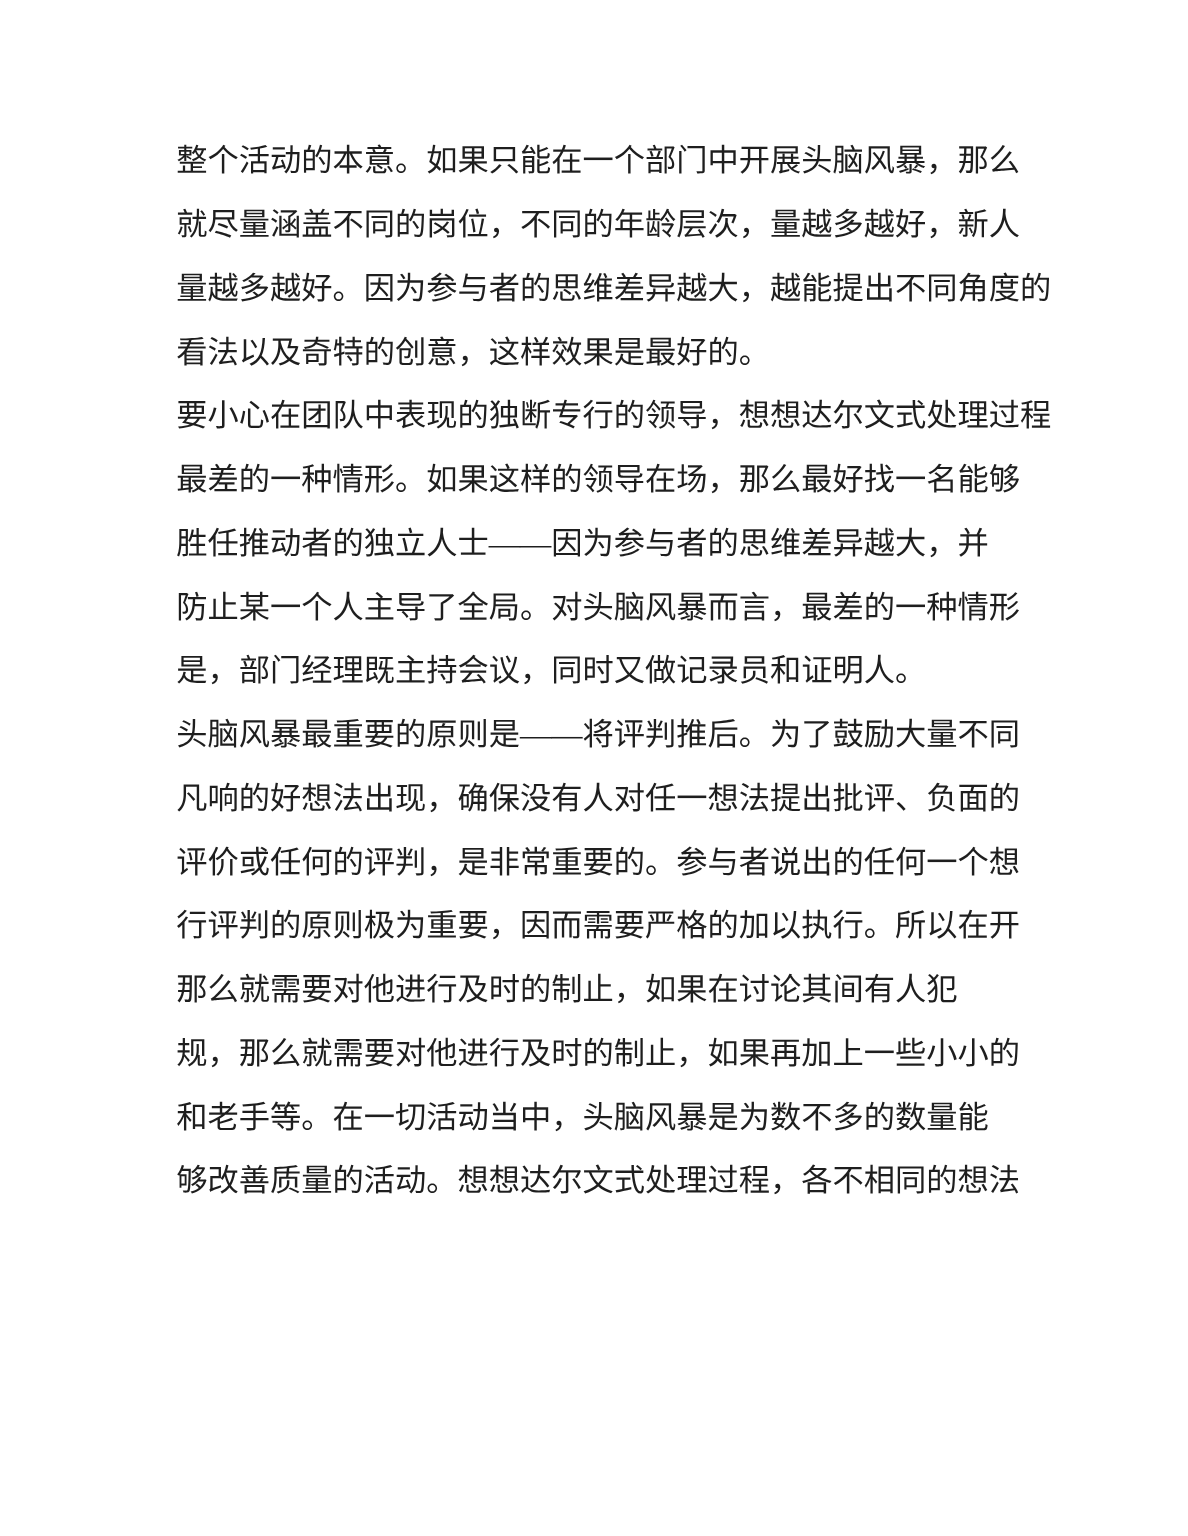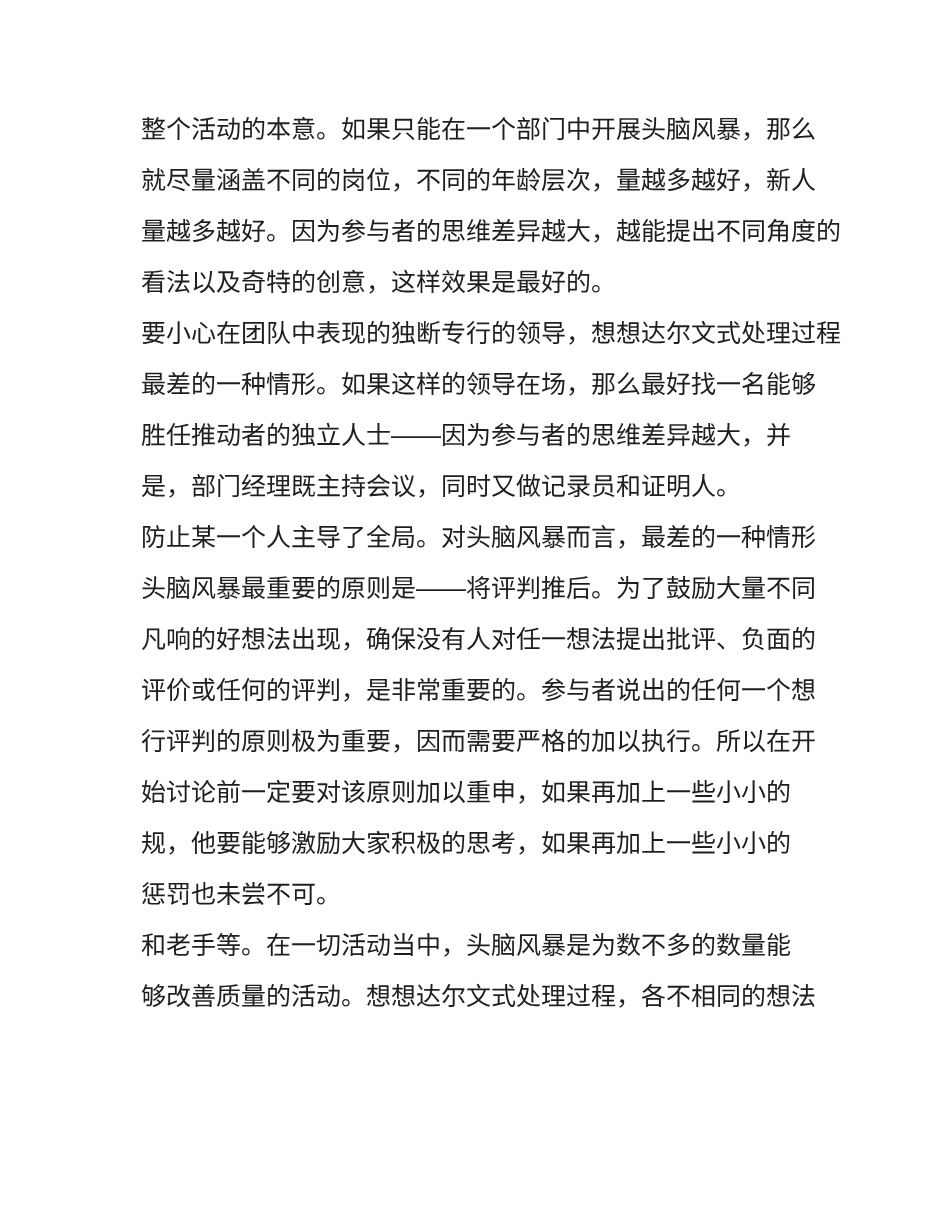--- a/index.html
+++ b/index.html
@@ -6,21 +6,21 @@
     margin: 0;
     padding: 0;
     background: #ffffff;
   }
   .page {
     position: relative;
     width: 950px;
     height: 1229px;
     background: #ffffff;
     overflow: hidden;
-    font-family: Liberation Sans, sans-serif;
+    font-family: Liberation Serif, serif;
   }
   .text-block {
     position: absolute;
     left: 141px;
     top: 104px;
     width: 690px;
     color: #1e1e1e;
   }
   .paragraph {
     margin: 0;
@@ -44,30 +44,29 @@
       <div class="paragraph">
         <div class="line">整个活动的本意。如果只能在一个部门中开展头脑风暴，那么</div>
         <div class="line">就尽量涵盖不同的岗位，不同的年龄层次，量越多越好，新人</div>
         <div class="line">量越多越好。因为参与者的思维差异越大，越能提出不同角度的</div>
         <div class="line">看法以及奇特的创意，这样效果是最好的。</div>
       </div>
       <div class="paragraph">
         <div class="line">要小心在团队中表现的独断专行的领导，想想达尔文式处理过程</div>
         <div class="line">最差的一种情形。如果这样的领导在场，那么最好找一名能够</div>
         <div class="line">胜任推动者的独立人士——因为参与者的思维差异越大，并</div>
+        <div class="line">防止某一个人主导了全局。对头脑风暴而言，最差的一种情形</div>
         <div class="line">是，部门经理既主持会议，同时又做记录员和证明人。</div>
-        <div class="line">防止某一个人主导了全局。对头脑风暴而言，最差的一种情形</div>
       </div>
       <div class="paragraph">
         <div class="line">头脑风暴最重要的原则是——将评判推后。为了鼓励大量不同</div>
         <div class="line">凡响的好想法出现，确保没有人对任一想法提出批评、负面的</div>
         <div class="line">评价或任何的评判，是非常重要的。参与者说出的任何一个想</div>
         <div class="line">行评判的原则极为重要，因而需要严格的加以执行。所以在开</div>
-        <div class="line">始讨论前一定要对该原则加以重申，如果再加上一些小小的</div>
-        <div class="line">规，他要能够激励大家积极的思考，如果再加上一些小小的</div>
-        <div class="line">惩罚也未尝不可。</div>
+        <div class="line">那么就需要对他进行及时的制止，如果在讨论其间有人犯</div>
+        <div class="line">规，那么就需要对他进行及时的制止，如果再加上一些小小的</div>
       </div>
       <div class="paragraph">
         <div class="line">和老手等。在一切活动当中，头脑风暴是为数不多的数量能</div>
         <div class="line">够改善质量的活动。想想达尔文式处理过程，各不相同的想法</div>
       </div>
     </div>
 </div>
 
 </body></html>

